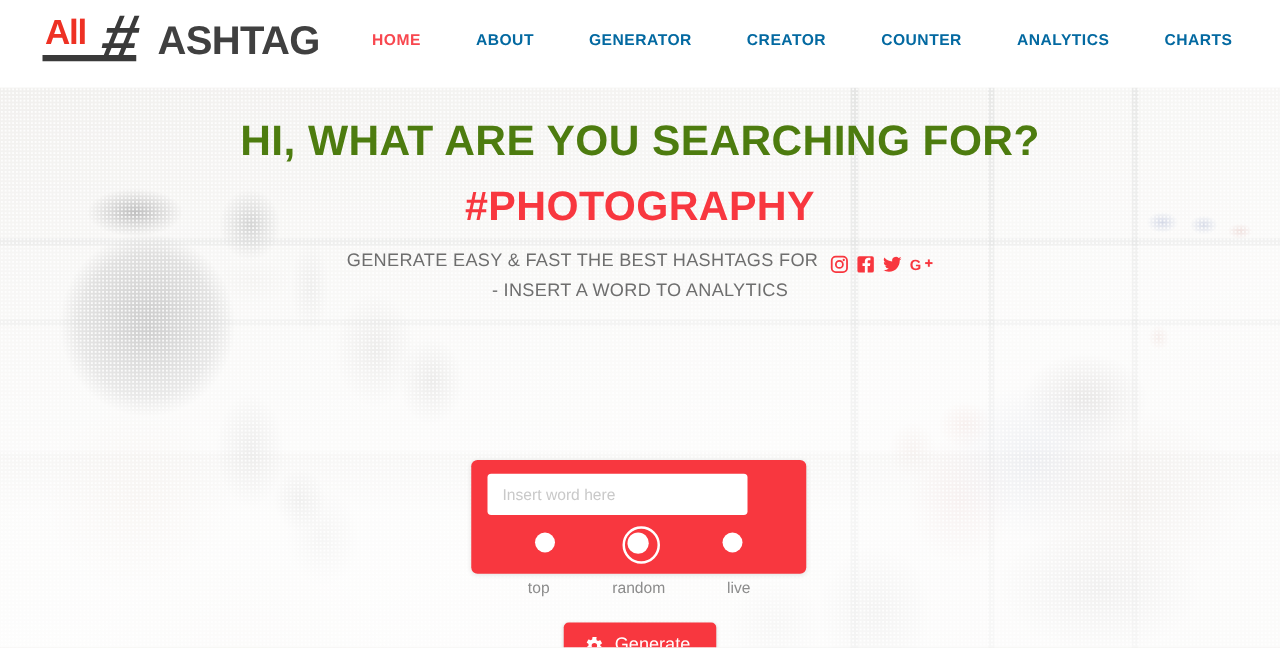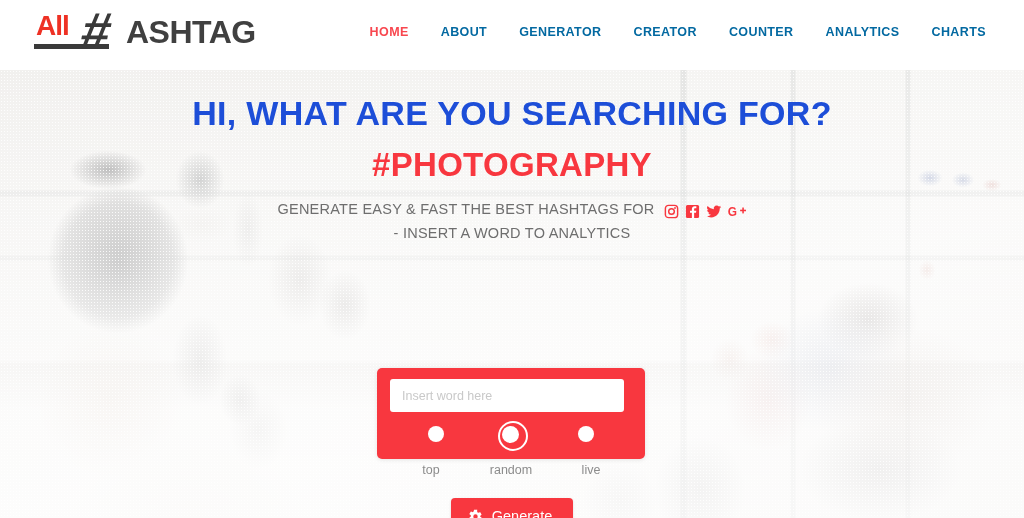--- a/index.html
+++ b/index.html
@@ -87,21 +87,21 @@
     font-family: "Liberation Sans", sans-serif;
     line-height: 1;
   }
 
   .nav {
     position: absolute;
     right: 22px;
     top: 25px;
     display: flex;
     align-items: flex-start;
-    gap: 0px;
+    gap: 12px;
   }
 
   .nav-item {
     font-size: 12.5px;
     font-weight: bold;
     color: #0369a1;
     letter-spacing: 0.4px;
     padding: 0 16px;
     text-decoration: none;
     cursor: pointer;
@@ -195,21 +195,21 @@
     z-index: 10;
     width: 1024px;
     height: 448px;
     text-align: center;
   }
 
   .headline {
     margin-top: 24px;
     font-size: 34px;
     font-weight: bold;
-    color: #1d4ed8;
+    color: #4d7c0f;
     letter-spacing: 0.3px;
     line-height: 1.15;
   }
 
   .subheadline {
     margin-top: 14px;
     font-size: 33px;
     font-weight: bold;
     color: #f8373f;
     letter-spacing: 0.3px;
@@ -255,21 +255,21 @@
     background: #f8373f;
     border-radius: 5px;
     z-index: 20;
     box-shadow: 0 1px 4px rgba(0,0,0,.10);
   }
 
   .search-input {
     position: absolute;
     left: 13px;
     top: 11px;
-    width: 234px;
+    width: 208px;
     height: 33px;
     border: none;
     outline: none;
     background: #ffffff;
     border-radius: 3px;
     padding: 0 12px;
     font-family: "Liberation Sans", sans-serif;
     font-size: 12.5px;
     color: #555;
   }

